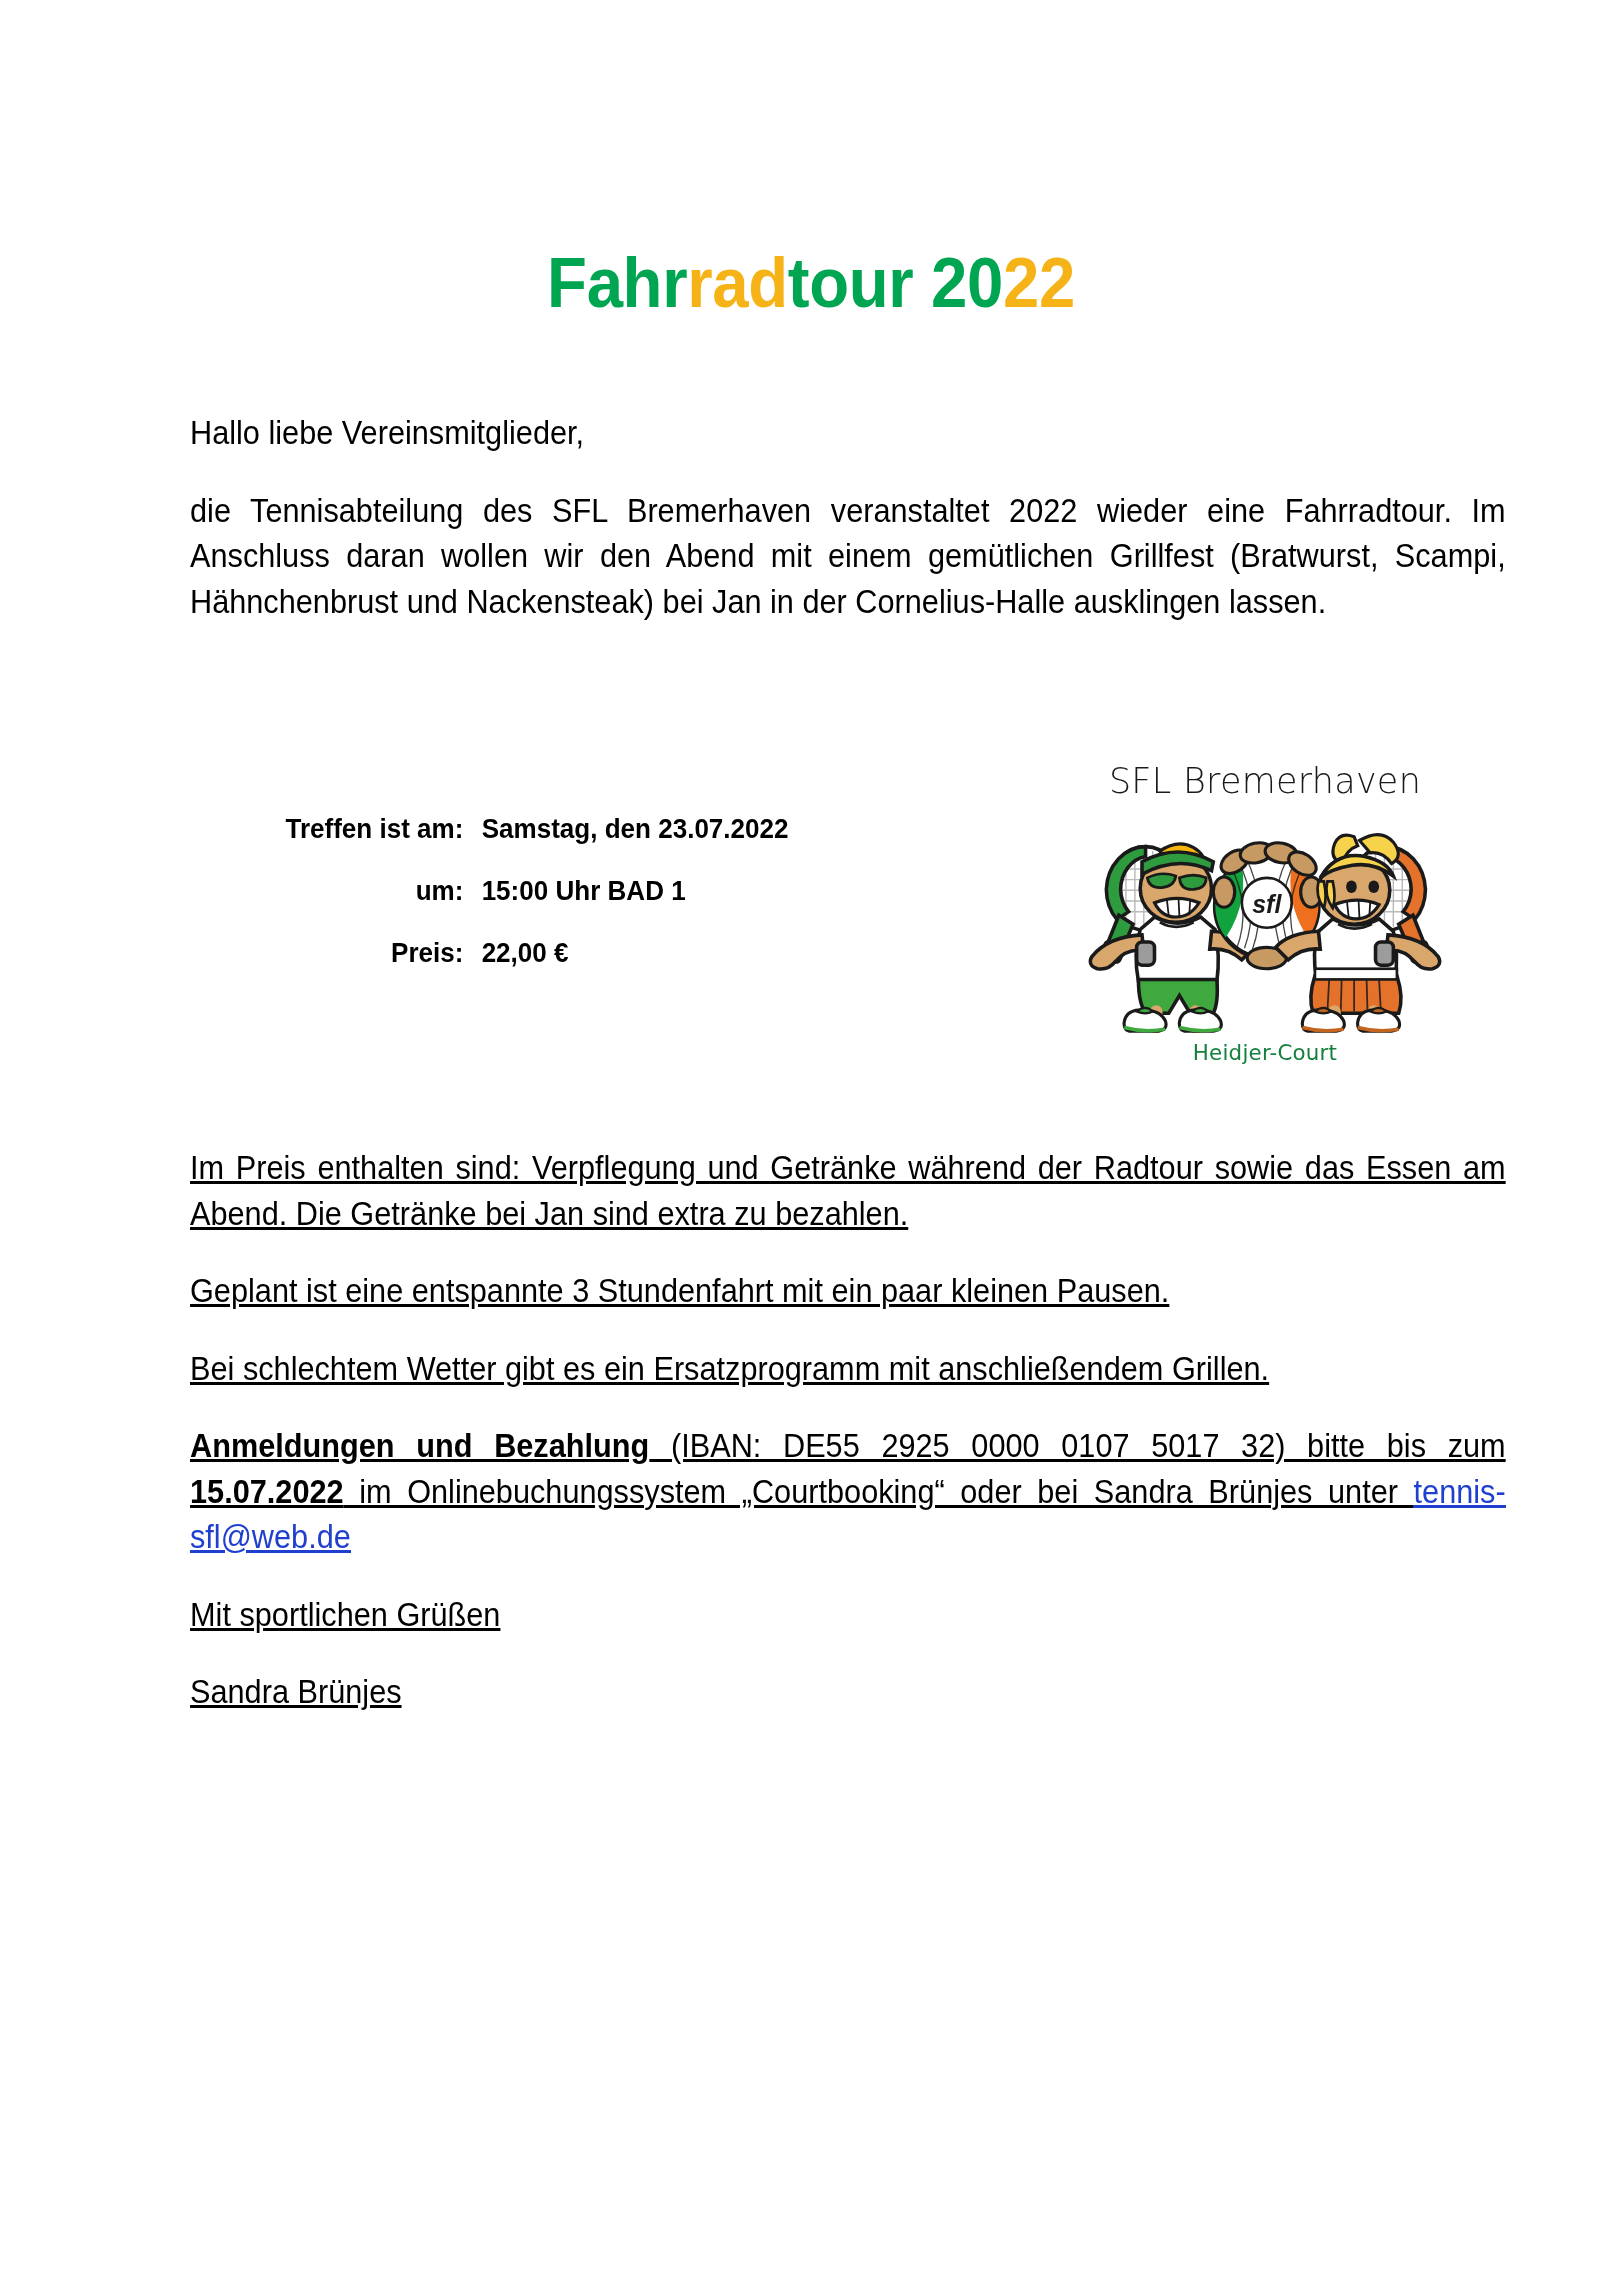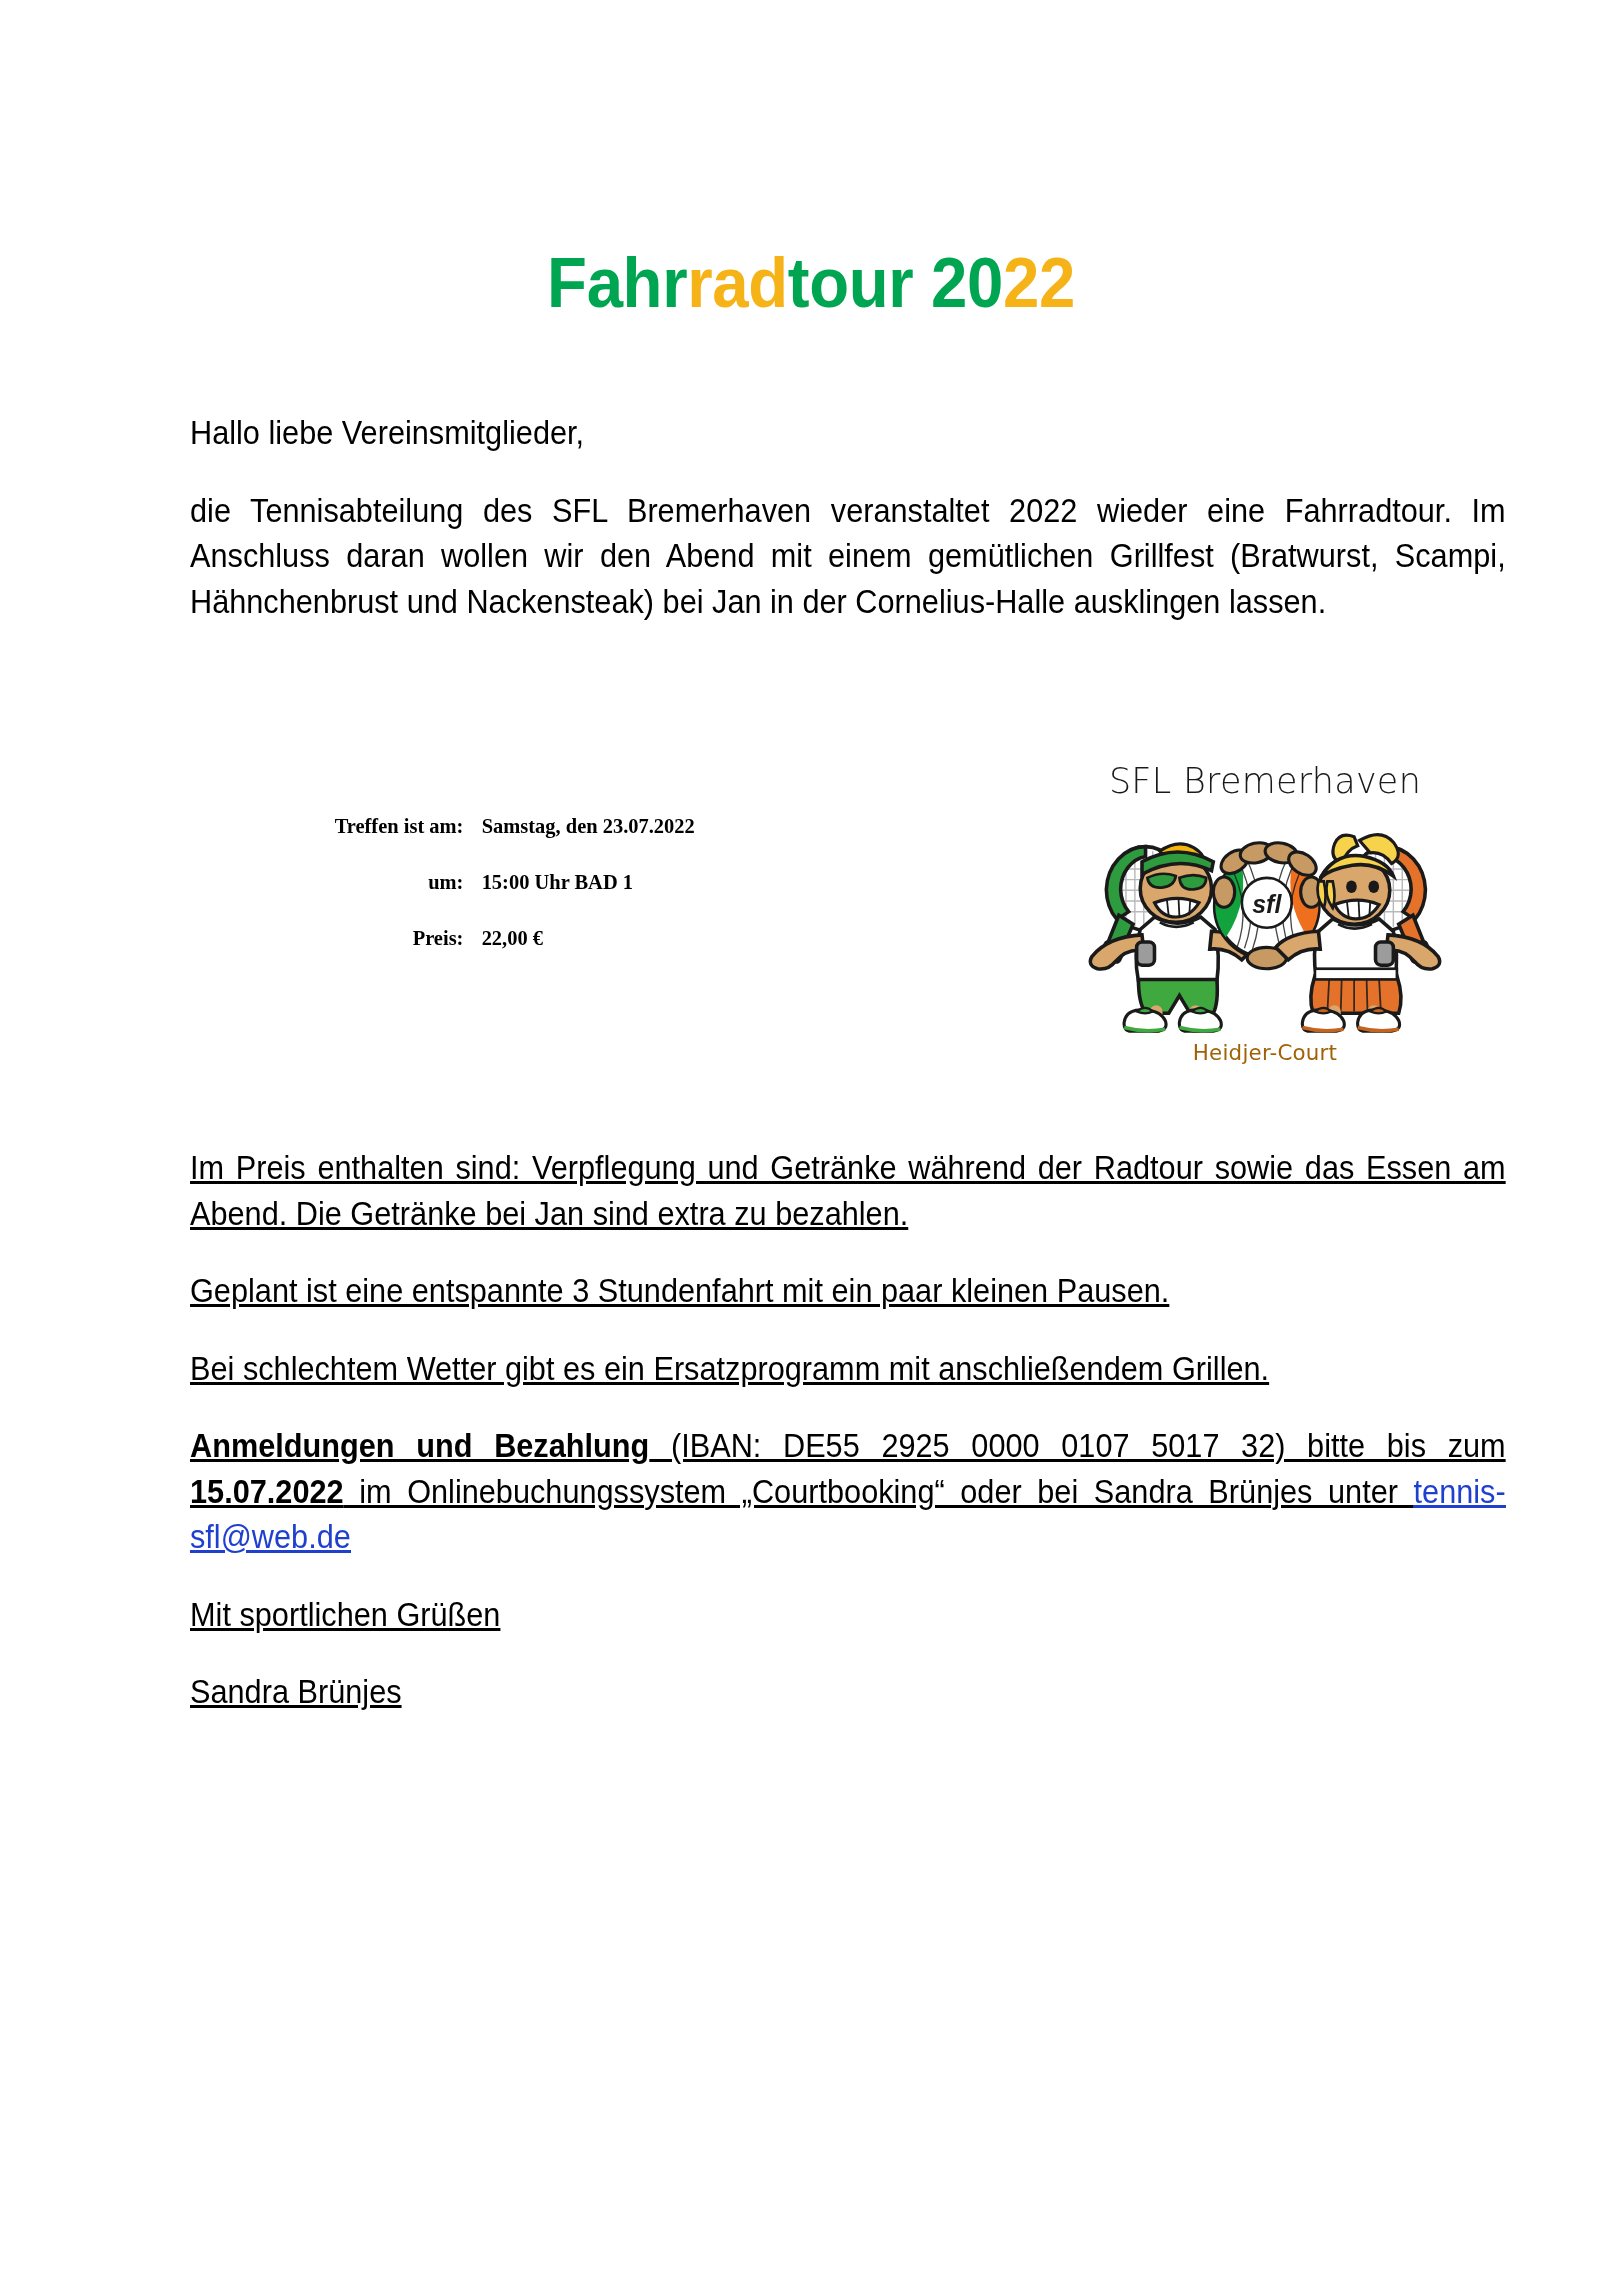--- a/index.html
+++ b/index.html
@@ -69,23 +69,23 @@
     color: #1F3FCF;
     text-decoration: underline;
   }
 
   
   .details {
     position: absolute;
     left: 190px;
     top: 813px;
     width: 677px;
-    font-size: 22px;
+    font-size: 28px;
     font-weight: bold;
-    font-family: Liberation Serif, serif;
+    font-family: Liberation Sans, sans-serif;
   }
   .details table {
     border-collapse: collapse;
     transform: scaleX(0.93);
     transform-origin: 0 0;
   }
   .details td {
     padding: 0 0 30px 0;
     vertical-align: top;
     white-space: nowrap;
@@ -116,21 +116,21 @@
   }
   .logo-art {
     margin-top: 9px;
     width: 410px;
     height: 223px;
     position: relative;
   }
   .logo-caption {
     font-family: "DejaVu Sans", "Liberation Sans", sans-serif;
     font-size: 21.4px;
-    color: #a16207;
+    color: #15803d;
     margin-top: 7.1px;
     letter-spacing: 0.2px;
   }
 
   svg.mascots { display: block; }
 </style>
 </head>
 <body>
 
 <div class="page">

